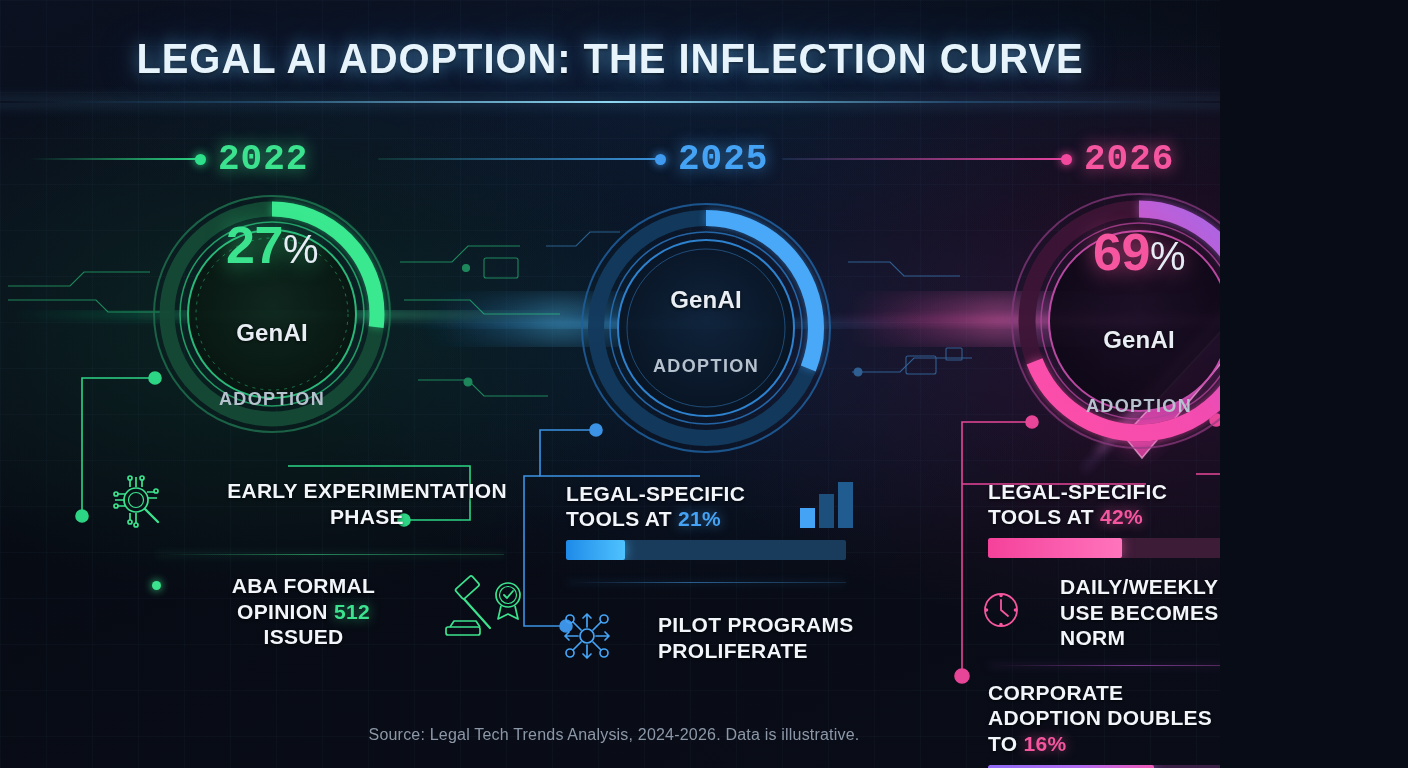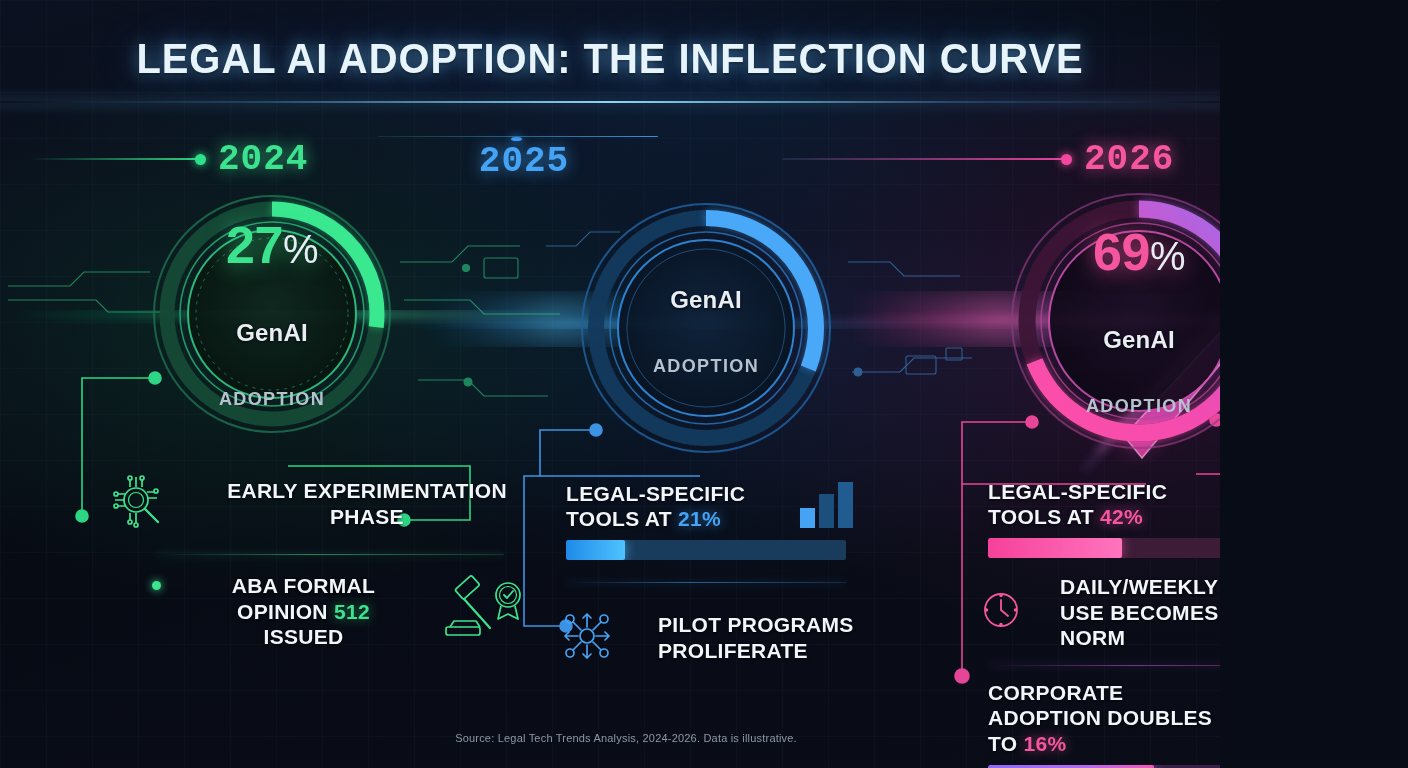--- a/index.html
+++ b/index.html
@@ -52,21 +52,21 @@
   .tl-line { height:2px; border-radius:2px; }
   .tl-dot { width:11px; height:11px; border-radius:50%; margin-left:-3px; }
   .tl-year {
     font-size:36px; font-weight:700; letter-spacing:1px;
     margin-left:12px; font-family:"Liberation Mono", monospace;
   }
   #tl1 { left:30px; }
   #tl1 .tl-line { width:168px; background:linear-gradient(90deg, rgba(45,210,130,0) 0%, rgba(45,220,135,0.95) 100%); }
   #tl1 .tl-dot { background:#2fe08a; box-shadow:0 0 10px #2fe08a; }
   #tl1 .tl-year { color:#3ce38e; text-shadow:0 0 16px rgba(60,227,142,0.75); }
-  #tl2 { left:378px;flex-direction:column; }
+  #tl2 { left:378px; }
   #tl2 .tl-line { width:280px; background:linear-gradient(90deg, rgba(45,200,140,0.15) 0%, rgba(60,150,225,0.95) 100%); }
   #tl2 .tl-dot { background:#3f9af0; box-shadow:0 0 10px #3f9af0; }
   #tl2 .tl-year { color:#45a3f5; text-shadow:0 0 16px rgba(69,163,245,0.75); }
   #tl3 { left:782px; }
   #tl3 .tl-line { width:282px; background:linear-gradient(90deg, rgba(80,140,220,0.15) 0%, rgba(240,70,165,0.95) 100%); }
   #tl3 .tl-dot { background:#f2499f; box-shadow:0 0 10px #f2499f; }
   #tl3 .tl-year { color:#f5569f; text-shadow:0 0 16px rgba(245,86,159,0.75); }
 
   
   .donut { position:absolute; border-radius:50%; }
@@ -100,36 +100,36 @@
 
   
   #panel2024 { left:108px; top:470px; width:420px; }
   #panel2024 .p-head { text-align:center; }
   
   #panel2025 { left:556px; top:480px; width:300px; }
   
   #panel2026 { left:980px; top:478px; width:330px; }
 
   .footer {
-    position:absolute; bottom:24px; left:16px; width:100%; text-align:center;
-    font-size:11px; color:#8c98a8; letter-spacing:0.2px;
+    position:absolute; bottom:24px; left:4px; width:100%; text-align:center;
+    font-size:16px; color:#8c98a8; letter-spacing:0.2px;
   }
 </style>
 </head>
 <body>
 
 <div id="stage">
 
   <div class="title">LEGAL AI ADOPTION: THE INFLECTION CURVE</div>
   <div class="title-rule"></div>
 
   <div class="tl" id="tl1">
     <span class="tl-line"></span>
     <span class="tl-dot"></span>
-    <span class="tl-year">2024</span>
+    <span class="tl-year">2022</span>
   </div>
   <div class="tl" id="tl2">
     <span class="tl-line"></span>
     <span class="tl-dot"></span>
     <span class="tl-year">2025</span>
   </div>
   <div class="tl" id="tl3">
     <span class="tl-line"></span>
     <span class="tl-dot"></span>
     <span class="tl-year">2026</span>

